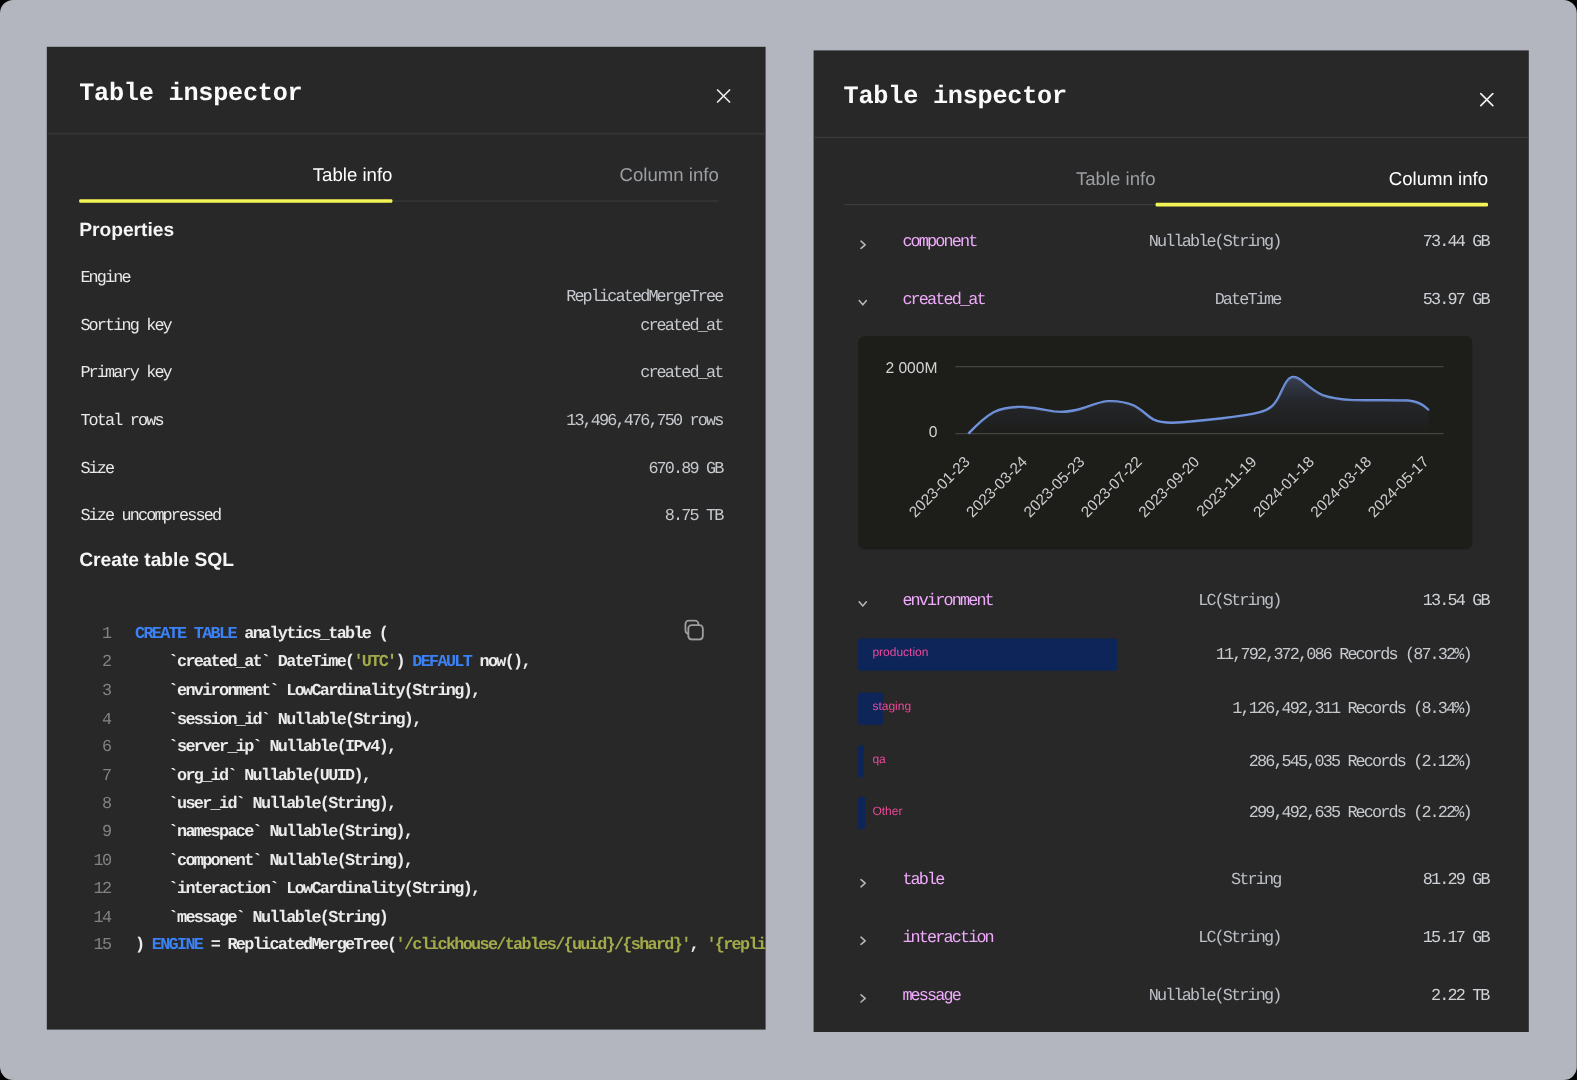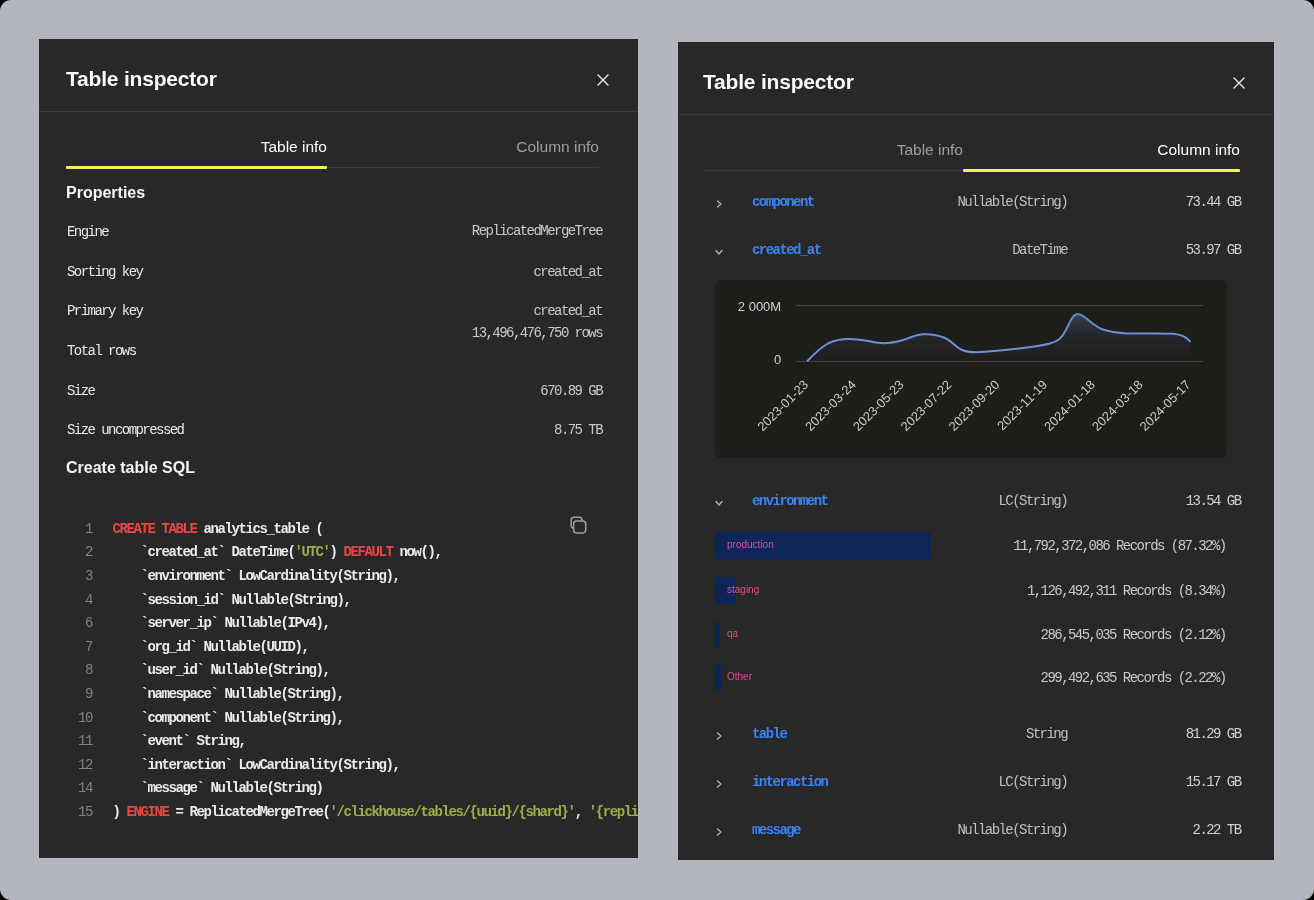--- a/index.html
+++ b/index.html
@@ -3,38 +3,38 @@
 <meta charset="utf-8">
 <style>
   * { margin:0; padding:0; box-sizing:border-box; }
   html,body { width:1314px; height:900px; background:#000; overflow:hidden; }
   body { font-family:"Liberation Sans", sans-serif; }
   .page { position:absolute; left:0; top:0; width:1314px; height:900px; background:#b3b6be; border-radius:11px; }
   .panel { position:absolute; background:#282828; overflow:hidden; }
   #p1 { left:39px; top:39px; width:599px; height:819px; }
   #p2 { left:678px; top:42px; width:596px; height:818px; }
   .hdr { position:absolute; left:0; top:0; width:100%; height:73px; border-bottom:1px solid #3b3b3b; }
-  .title { position:absolute; font-size:21px; font-weight:700; color:#fafafa; line-height:21px; letter-spacing:-0.2px; }
+  .title { position:absolute; font-size:21px; font-weight:700; color:#fafafa; line-height:21px; letter-spacing:-0.2px;font-family:Liberation Mono, monospace; }
   .xbtn { position:absolute; }
   .tabtxt { position:absolute; font-size:15.5px; line-height:15.5px; text-align:right; }
   .tab-on { color:#ffffff; }
   .tab-off { color:#9b9ea3; }
   .tabline { position:absolute; height:1px; background:#3a3a3a; }
   .tabyellow { position:absolute; height:3px; background:#f3f455; border-radius:1px; }
   .h2 { position:absolute; font-size:16px; font-weight:700; color:#f5f5f5; line-height:16px; }
   .mono { font-family:"Liberation Mono", monospace; font-size:14px; letter-spacing:-1.55px; line-height:14px; }
   .plabel { position:absolute; color:#e9e9e9; }
   .pval { position:absolute; color:#c6c9ce; text-align:right; }
   .code { position:absolute; left:30px; top:478.9px; width:560px; font-family:"Liberation Mono", monospace; font-size:14px; letter-spacing:-1.4px; color:#ebebeb; font-weight:700; }
   .cl { height:23.6px; line-height:23.6px; white-space:pre; }
   .cl .no { display:inline-block; width:23px; text-align:right; color:#828282; font-weight:400; margin-right:20.5px; letter-spacing:-1.4px; }
-  .kw { color:#ef4444; }
+  .kw { color:#3b82f6; }
   .st { color:#a3aa49; }
   .chev { position:absolute; }
-  .clabel { position:absolute; color:#3b82f6; font-weight:700; }
+  .clabel { position:absolute; color:#f0abfc; font-weight:400; }
   .ctype { position:absolute; color:#bcc0c6; text-align:right; }
   .csize { position:absolute; color:#ced2d6; text-align:right; }
   .chartbox { position:absolute; left:37px; top:238px; width:512px; height:178px; background:#1d1d1a; border-radius:6px; }
   .bar { position:absolute; background:#0d2559; border-radius:2px; }
   .barlabel { position:absolute; font-size:10px; color:#ec4899; line-height:15px; }
   .dval { position:absolute; color:#c6c9ce; text-align:right; }
 </style>
 </head>
 <body>
 <div class="page"></div>
@@ -46,27 +46,27 @@
       <path d="M2 2 L12 12 M12 2 L2 12" stroke="#ececec" stroke-width="1.4" stroke-linecap="round"></path>
     </svg>
   <div class="tabtxt tab-on" style="left:27px; top:100px; width:261px;">Table info</div>
   <div class="tabtxt tab-off" style="left:288px; top:100px; width:272px;">Column info</div>
   <div class="tabline" style="left:27px; top:128px; width:533px;"></div>
   <div class="tabyellow" style="left:27px; top:127px; width:261px;"></div>
 
   <div class="h2" style="left:27px; top:145.5px;">Properties</div>
 
   <div class="mono plabel" style="left:28px; top:185.9px;">Engine</div>
-  <div class="mono pval" style="right:36px; top:185px;margin-left:20px;">ReplicatedMergeTree</div>
+  <div class="mono pval" style="right:36px; top:202px;margin-left:20px;">ReplicatedMergeTree</div>
   <div class="mono plabel" style="left:28px; top:225.6px;">Sorting key</div>
   <div class="mono pval" style="right:36px; top:225.6px;">created_at</div>
   <div class="mono plabel" style="left:28px; top:265.3px;">Primary key</div>
   <div class="mono pval" style="right:36px; top:265.3px;">created_at</div>
   <div class="mono plabel" style="left:28px; top:305px;">Total rows</div>
-  <div class="mono pval" style="right:36px; top:287px;">13,496,476,750 rows</div>
+  <div class="mono pval" style="right:36px; top:305px;">13,496,476,750 rows</div>
   <div class="mono plabel" style="left:28px; top:344.7px;">Size</div>
   <div class="mono pval" style="right:36px; top:344.7px;">670.89 GB</div>
   <div class="mono plabel" style="left:28px; top:384.4px;">Size uncompressed</div>
   <div class="mono pval" style="right:36px; top:384.4px;">8.75 TB</div>
 
   <div class="h2" style="left:27px; top:420.5px;">Create table SQL</div>
 
   <svg class="xbtn" width="17" height="18" style="left:531px; top:477px;" viewBox="0 0 17 18" fill="none">
       <rect x="1.2" y="1.2" width="10.8" height="11" rx="2.8" stroke="#9f9f9f" stroke-width="1.5"></rect>
       <rect x="3.6" y="5" width="12.1" height="11.9" rx="2.8" fill="#282828" stroke="#9f9f9f" stroke-width="1.5"></rect>
@@ -75,21 +75,20 @@
   <div class="code">
     <div class="cl"><span class="no">1</span><span class="kw">CREATE TABLE</span> analytics_table (</div>
     <div class="cl"><span class="no">2</span>    `created_at` DateTime(<span class="st">'UTC'</span>) <span class="kw">DEFAULT</span> now(),</div>
     <div class="cl"><span class="no">3</span>    `environment` LowCardinality(String),</div>
     <div class="cl"><span class="no">4</span>    `session_id` Nullable(String),</div>
     <div class="cl"><span class="no">6</span>    `server_ip` Nullable(IPv4),</div>
     <div class="cl"><span class="no">7</span>    `org_id` Nullable(UUID),</div>
     <div class="cl"><span class="no">8</span>    `user_id` Nullable(String),</div>
     <div class="cl"><span class="no">9</span>    `namespace` Nullable(String),</div>
     <div class="cl"><span class="no">10</span>    `component` Nullable(String),</div>
-    <div class="cl"><span class="no">11</span>    `event` String,</div>
     <div class="cl"><span class="no">12</span>    `interaction` LowCardinality(String),</div>
     <div class="cl"><span class="no">14</span>    `message` Nullable(String)</div>
     <div class="cl"><span class="no">15</span>) <span class="kw">ENGINE</span> = ReplicatedMergeTree(<span class="st">'/clickhouse/tables/{uuid}/{shard}'</span>, <span class="st">'{replica}'</span>)</div>
   </div>
 </div>
 
 <div class="panel" id="p2">
   <div class="hdr" style="height:73px;"></div>
   <div class="title" style="left:25px; top:28.9px;">Table inspector</div>
   <svg class="xbtn" width="14" height="14" style="left:553.5px; top:34.3px;" viewBox="0 0 14 14">

